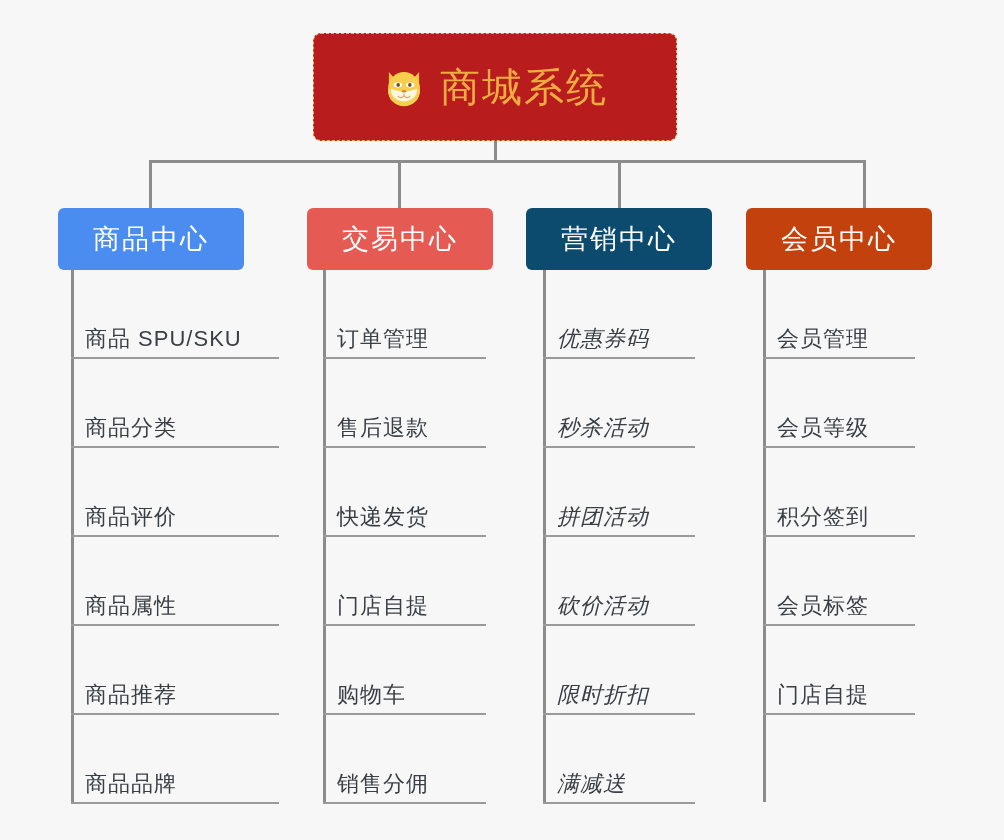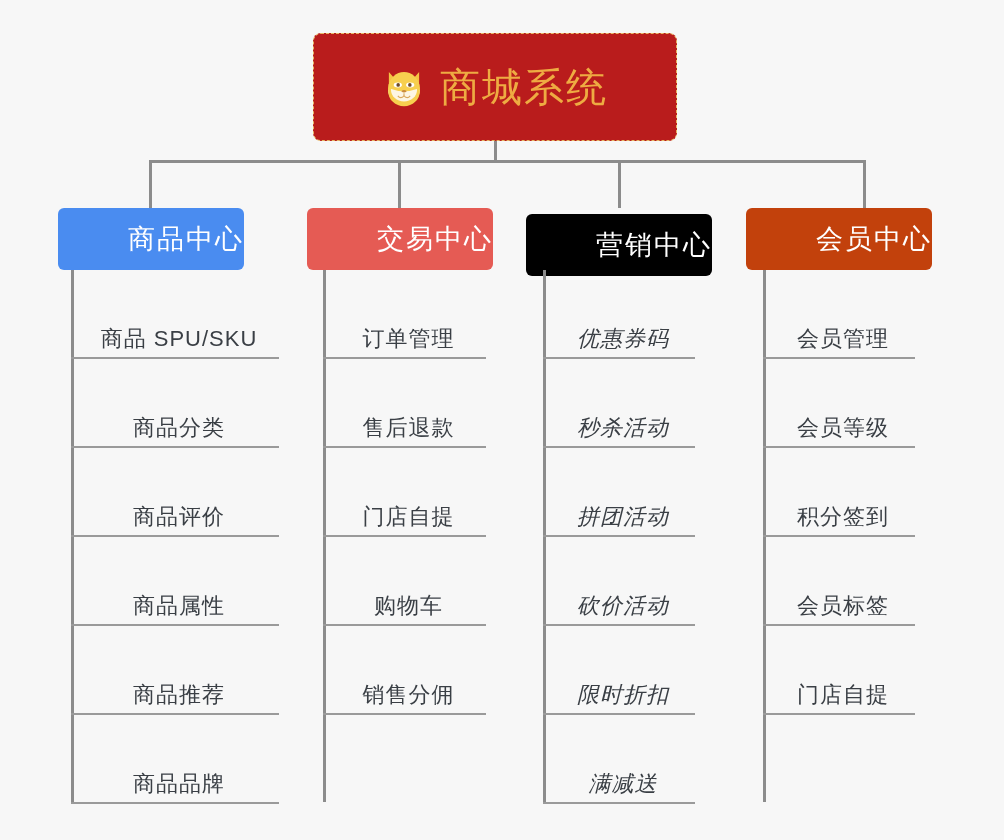--- a/index.html
+++ b/index.html
@@ -75,21 +75,21 @@
   
   .column {
     position: absolute;
     top: 208px;
   }
   .cat-box {
     height: 62px;
     border-radius: 6px;
     display: flex;
     align-items: center;
-    justify-content: flex-end;
+    justify-content: center;
     box-sizing: border-box;
   }
   .cat-label {
     font-size: 27px;
     color: #ffffff;
     letter-spacing: 2px;
     line-height: 1;
     white-space: nowrap;
   }
 
@@ -105,21 +105,21 @@
   .leaf-list {
     position: absolute;
     top: 270px;
   }
   .leaf-item {
     box-sizing: border-box;
     height: 89px;
     border-bottom: 2px solid #9a9a9a;
     display: flex;
     align-items: flex-end;
-    justify-content: center;
+    justify-content: flex-start;
     padding-bottom: 6px;
   }
   .leaf-label {
     font-size: 22px;
     color: #3a3f45;
     letter-spacing: 1px;
     line-height: 1.1;
     white-space: nowrap;
     padding-left: 14px;
     padding-right: 6px;
@@ -192,32 +192,35 @@
   </div>
   <div class="trunk" style="left:323px; height:532px;"></div>
   <div class="leaf-list" style="left:323px; width:163px;">
     <div class="leaf-item">
         <span class="leaf-label">订单管理</span>
       </div>
     <div class="leaf-item">
         <span class="leaf-label">售后退款</span>
       </div>
     <div class="leaf-item">
+        <span class="leaf-label">快递发货</span>
+      </div>
+    <div class="leaf-item">
         <span class="leaf-label">门店自提</span>
       </div>
     <div class="leaf-item">
         <span class="leaf-label">购物车</span>
       </div>
     <div class="leaf-item">
         <span class="leaf-label">销售分佣</span>
       </div>
   </div>
 
   <div class="column" style="left:526px; width:186px;">
-    <div class="cat-box" style="background:#000000;margin-top:6px;">
+    <div class="cat-box" style="background:#0c4a6e;">
       <span class="cat-label">营销中心</span>
     </div>
   </div>
   <div class="trunk" style="left:543px; height:532px;"></div>
   <div class="leaf-list" style="left:543px; width:152px;font-style:italic;">
     <div class="leaf-item">
         <span class="leaf-label">优惠券码</span>
       </div>
     <div class="leaf-item">
         <span class="leaf-label">秒杀活动</span>

